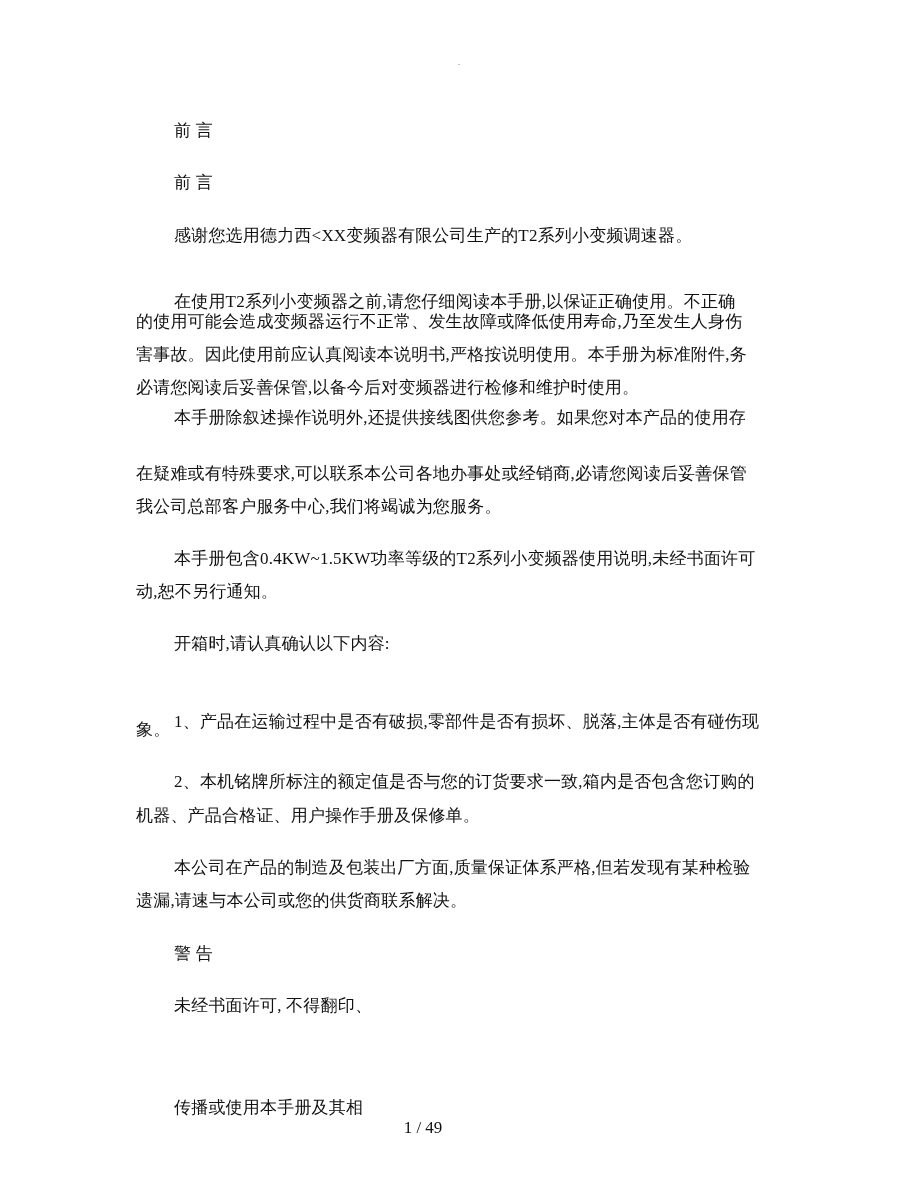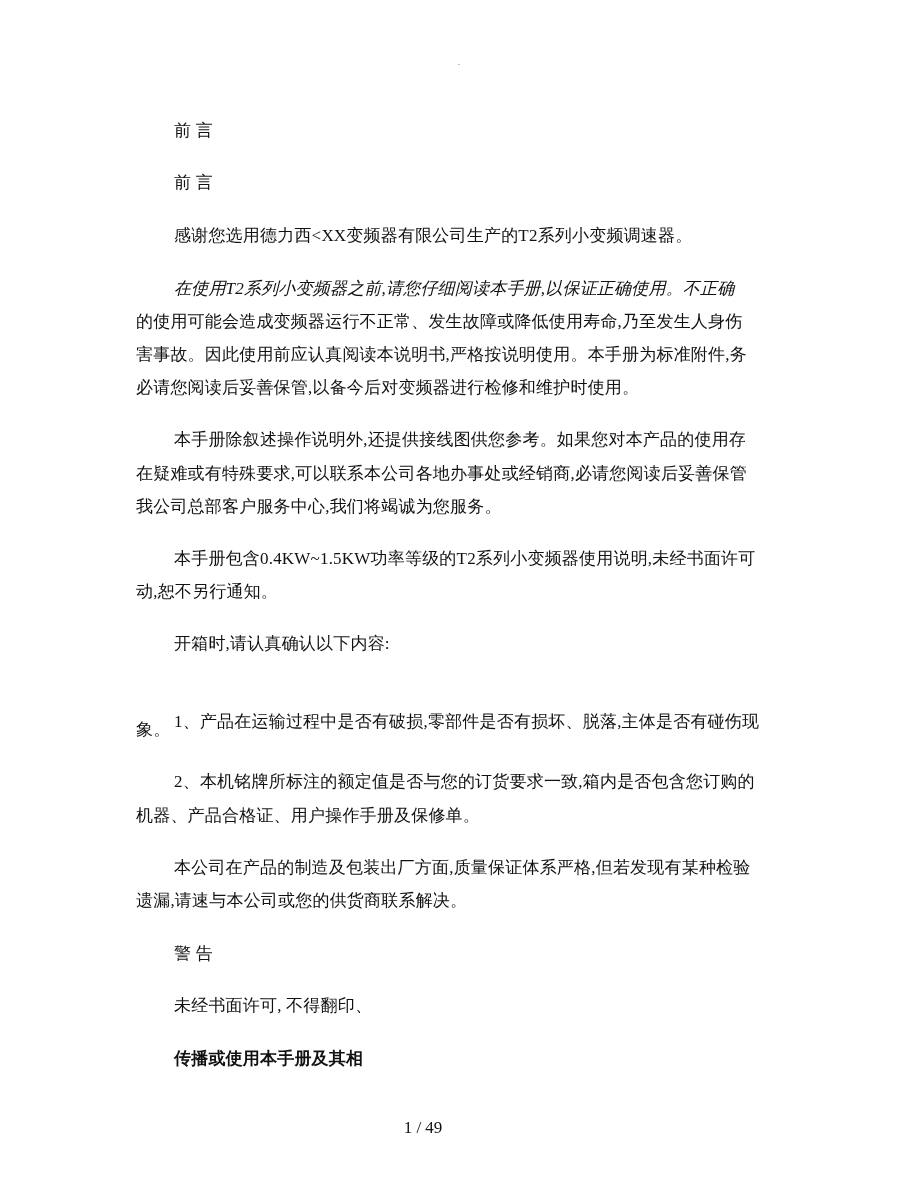--- a/index.html
+++ b/index.html
@@ -12,34 +12,34 @@
 </style>
 </head>
 <body>
 
 <div class="page">
   <span class="header-mark">.</span>
   <div id="lines">
       <div class="line" style="left: 174px; top: 121px;">前 言</div>
       <div class="line" style="left: 174px; top: 173px;">前 言</div>
       <div class="line" style="left: 174px; top: 226px;">感谢您选用德力西&lt;XX变频器有限公司生产的T2系列小变频调速器。</div>
-      <div class="line" style="left: 174px; top: 279px; font-style: italic;">在使用T2系列小变频器之前,请您仔细阅读本手册,以保证正确使用。不正确</div>
+      <div class="line" style="left: 174px; top: 292px;">在使用T2系列小变频器之前,请您仔细阅读本手册,以保证正确使用。不正确</div>
       <div class="line" style="left: 136px; top: 312px;">的使用可能会造成变频器运行不正常、发生故障或降低使用寿命,乃至发生人身伤</div>
       <div class="line" style="left: 136px; top: 345px;">害事故。因此使用前应认真阅读本说明书,严格按说明使用。本手册为标准附件,务</div>
       <div class="line" style="left: 136px; top: 378px;">必请您阅读后妥善保管,以备今后对变频器进行检修和维护时使用。</div>
-      <div class="line" style="left: 174px; top: 430px;">本手册除叙述操作说明外,还提供接线图供您参考。如果您对本产品的使用存</div>
+      <div class="line" style="left: 174px; top: 408px;">本手册除叙述操作说明外,还提供接线图供您参考。如果您对本产品的使用存</div>
       <div class="line" style="left: 136px; top: 464px;">在疑难或有特殊要求,可以联系本公司各地办事处或经销商,必请您阅读后妥善保管</div>
       <div class="line" style="left: 136px; top: 497px;">我公司总部客户服务中心,我们将竭诚为您服务。</div>
       <div class="line" style="left: 174px; top: 549px;">本手册包含0.4KW~1.5KW功率等级的T2系列小变频器使用说明,未经书面许可</div>
       <div class="line" style="left: 136px; top: 582px;">动,恕不另行通知。</div>
       <div class="line" style="left: 174px; top: 634px;">开箱时,请认真确认以下内容:</div>
       <div class="line" style="left: 174px; top: 687px; margin-top: 25px;">1、产品在运输过程中是否有破损,零部件是否有损坏、脱落,主体是否有碰伤现</div>
       <div class="line" style="left: 136px; top: 720px;">象。</div>
       <div class="line" style="left: 174px; top: 772px;">2、本机铭牌所标注的额定值是否与您的订货要求一致,箱内是否包含您订购的</div>
       <div class="line" style="left: 136px; top: 806px;">机器、产品合格证、用户操作手册及保修单。</div>
       <div class="line" style="left: 174px; top: 858px;">本公司在产品的制造及包装出厂方面,质量保证体系严格,但若发现有某种检验</div>
       <div class="line" style="left: 136px; top: 891px;">遗漏,请速与本公司或您的供货商联系解决。</div>
       <div class="line" style="left: 174px; top: 944px;">警 告</div>
       <div class="line" style="left: 174px; top: 996px;">未经书面许可, 不得翻印、</div>
-      <div class="line" style="left: 174px; top: 1049px; font-weight: bold;">传播或使用本手册及其相</div>
+      <div class="line" style="left: 174px; top: 1098px;">传播或使用本手册及其相</div>
     </div>
   <div class="footer">1 / 49</div>
 </div>
 
 </body></html>

